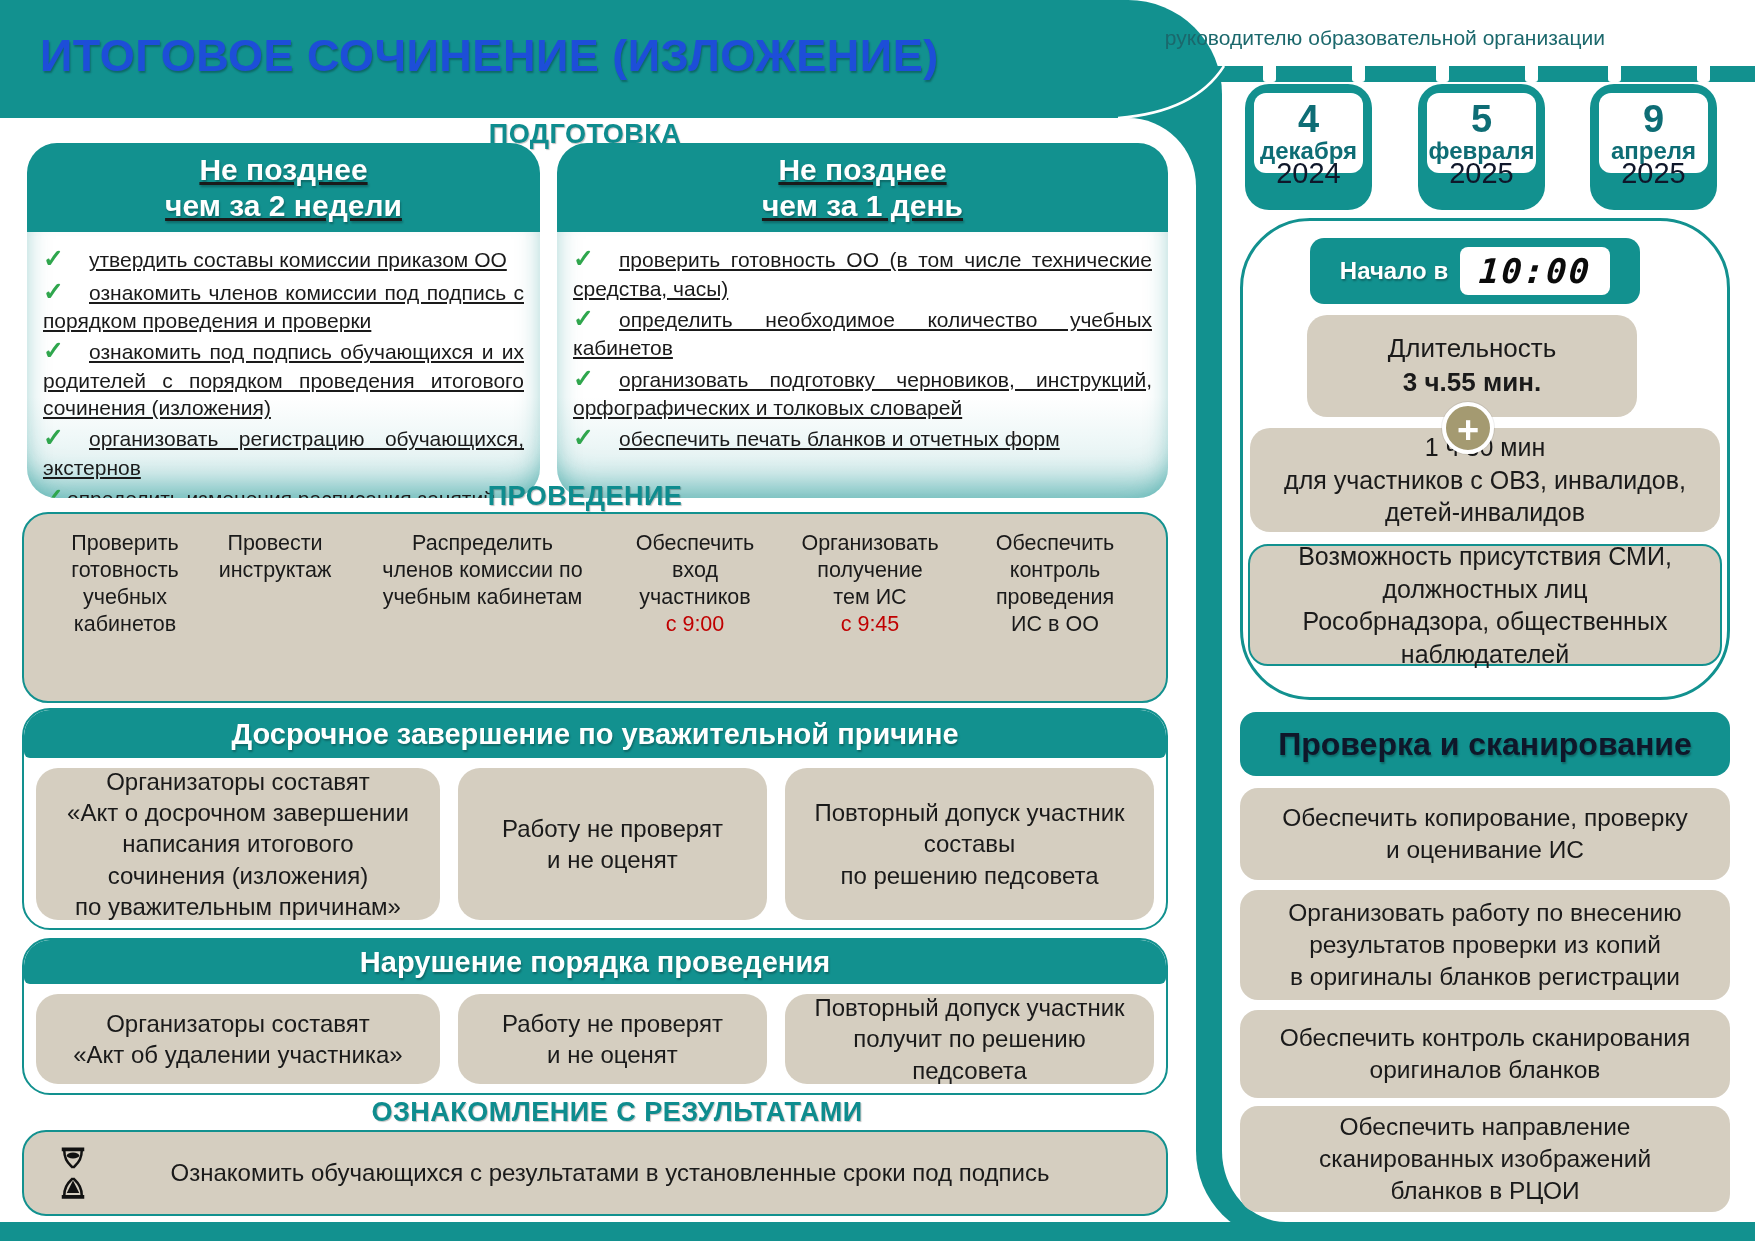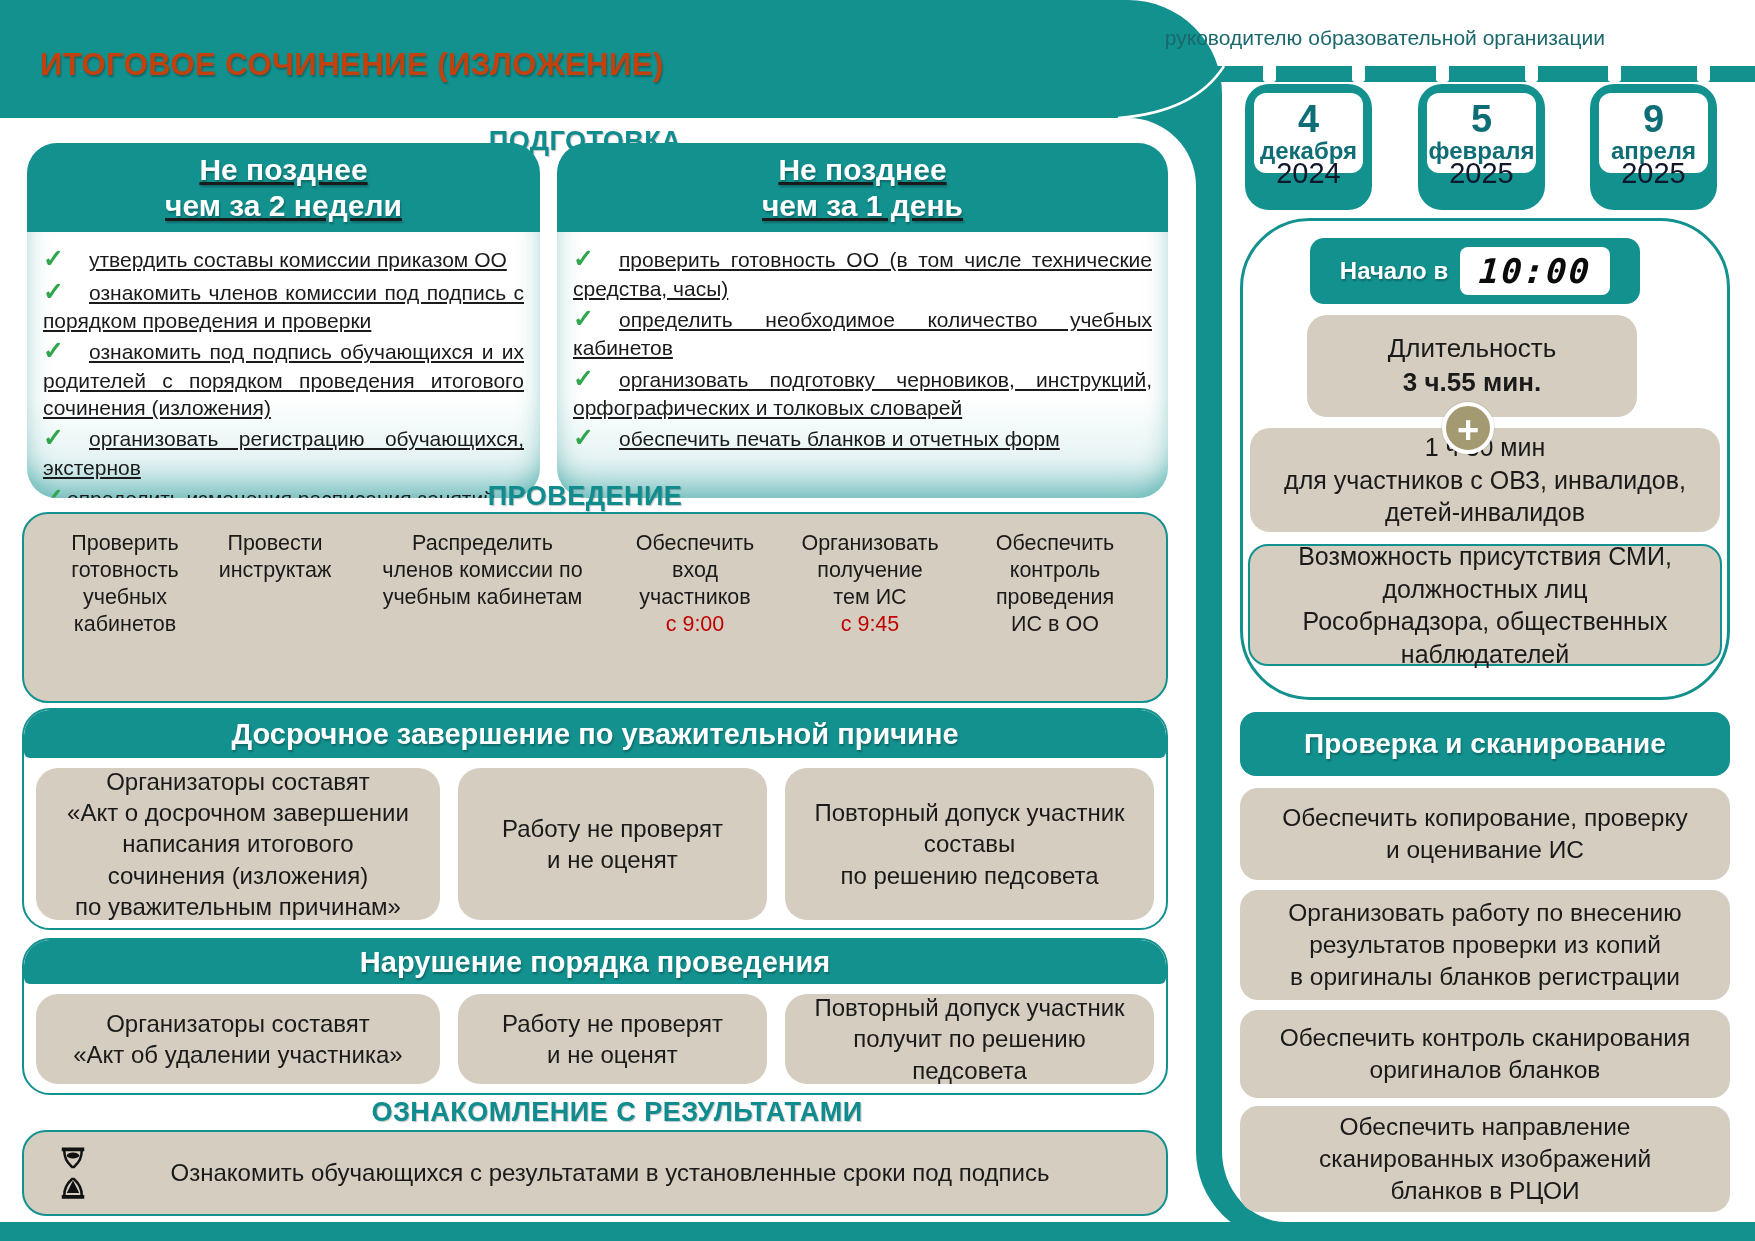--- a/index.html
+++ b/index.html
@@ -12,21 +12,21 @@
   #hdr{left:0;top:0;width:1128px;height:118px;}
   #bendO{left:1128px;top:0;width:94px;height:200px;border-top-right-radius:94px;}
   #bendI{left:1128px;top:118px;width:68px;height:82px;background:#fff;border-top-right-radius:68px;}
   #vbar{left:1196px;top:180px;width:26px;height:960px;}
   #elbow{left:1196px;top:1131px;width:130px;height:110px;border-left:26px solid #12918F;
          border-bottom:19px solid #12918F;border-bottom-left-radius:90px;background:transparent;}
   #botbar{left:0;top:1222px;width:1755px;height:19px;}
   #hangbar{left:1205px;top:66px;width:550px;height:16px;}
   .hangsq{top:61px;width:13px;height:21px;background:#fff;border-radius:3px;}
   
-  #title{left:40px;top:30px;width:1060px;font-size:31px;font-weight:bold;color:#c2410c;letter-spacing:.5px;margin-top:17px;}
+  #title{left:40px;top:30px;width:1060px;font-size:45px;font-weight:bold;color:#1d4ed8;letter-spacing:.5px;}
   #audience{right:150px;top:26px;width:600px;text-align:right;font-size:21px;color:#1B686C;}
   
   .cal{top:84px;width:127px;height:126px;background:#12918F;border-radius:24px;}
   .cal-inner{position:absolute;left:9px;top:9px;width:109px;height:80px;background:#fff;border-radius:12px;
              display:flex;flex-direction:column;align-items:center;justify-content:center;}
   .cal-day{font-size:38px;font-weight:bold;color:#0E6D75;line-height:.95;}
   .cal-month{font-size:24px;font-weight:bold;color:#0E6D75;}
   .cal-year{position:absolute;left:0;top:73px;width:100%;text-align:center;font-size:29px;color:#0f172a;}
   
   .sec-head{font-size:27px;font-weight:bold;color:#0E8C8E;text-align:center;
@@ -66,21 +66,21 @@
   #nachalo .lbl{color:#fff;font-size:24px;font-weight:bold;}
   #clockbox{width:150px;height:48px;background:#fff;border-radius:8px;display:flex;align-items:center;justify-content:center;}
   .lcd{font-family:"DejaVu Sans Mono", monospace;font-style:italic;font-weight:bold;font-size:34px;
        letter-spacing:2px;color:#0b0b0b;transform:skewX(-4deg);}
   .rcard{background:#D5CEC0;border-radius:20px;display:flex;flex-direction:column;align-items:center;
          justify-content:center;text-align:center;font-size:25px;line-height:1.3;}
   #plus{left:1442px;top:402px;width:52px;height:52px;background:#A49A71;border:4px solid #fff;border-radius:50%;
         color:#fff;font-size:38px;font-weight:bold;text-align:center;line-height:48px;z-index:4;
         box-shadow:0 0 0 1px rgba(0,0,0,.08);}
   #scan-banner{left:1240px;top:712px;width:490px;height:64px;background:#12918F;border-radius:16px;
-               display:flex;align-items:center;justify-content:center;color:#ffffff;font-size:28px;font-weight:bold;}
+               display:flex;align-items:center;justify-content:center;color:#0f172a;font-size:32px;font-weight:bold;}
   .scard{left:1240px;width:490px;background:#D5CEC0;border-radius:18px;display:flex;flex-direction:column;
          align-items:center;justify-content:center;text-align:center;font-size:24.5px;line-height:1.3;}
 </style>
 </head>
 <body>
 
 <div id="page">
 
   <div class="abs teal-bg" id="hdr"></div>
   <div class="abs teal-bg" id="bendO"></div>
@@ -117,21 +117,21 @@
     <div class="cal-year">2025</div>
   </div>
   <div class="abs cal" style="left:1590px;">
     <div class="cal-inner">
       <div class="cal-day">9</div>
       <div class="cal-month">апреля</div>
     </div>
     <div class="cal-year">2025</div>
   </div>
 
-  <div class="abs sec-head" style="left:0;top:126px;width:1170px;">ПОДГОТОВКА</div>
+  <div class="abs sec-head" style="left:0;top:119px;width:1170px;">ПОДГОТОВКА</div>
 
   <div class="abs prep-card" style="left:27px;top:143px;width:513px;height:335px;">
     <div class="prep-head shadow-txt">
       <div>Не позднее</div>
       <div>чем за 2 недели</div>
     </div>
     <div class="prep-body">
       <div class="item"><span class="tick">✓</span><span>утвердить составы комиссии приказом ОО</span></div>
       <div class="item"><span class="tick">✓</span><span>ознакомить членов комиссии под подпись с порядком проведения и проверки</span></div>
       <div class="item"><span class="tick">✓</span><span>ознакомить под подпись обучающихся и их родителей с порядком проведения итогового сочинения (изложения)</span></div>

